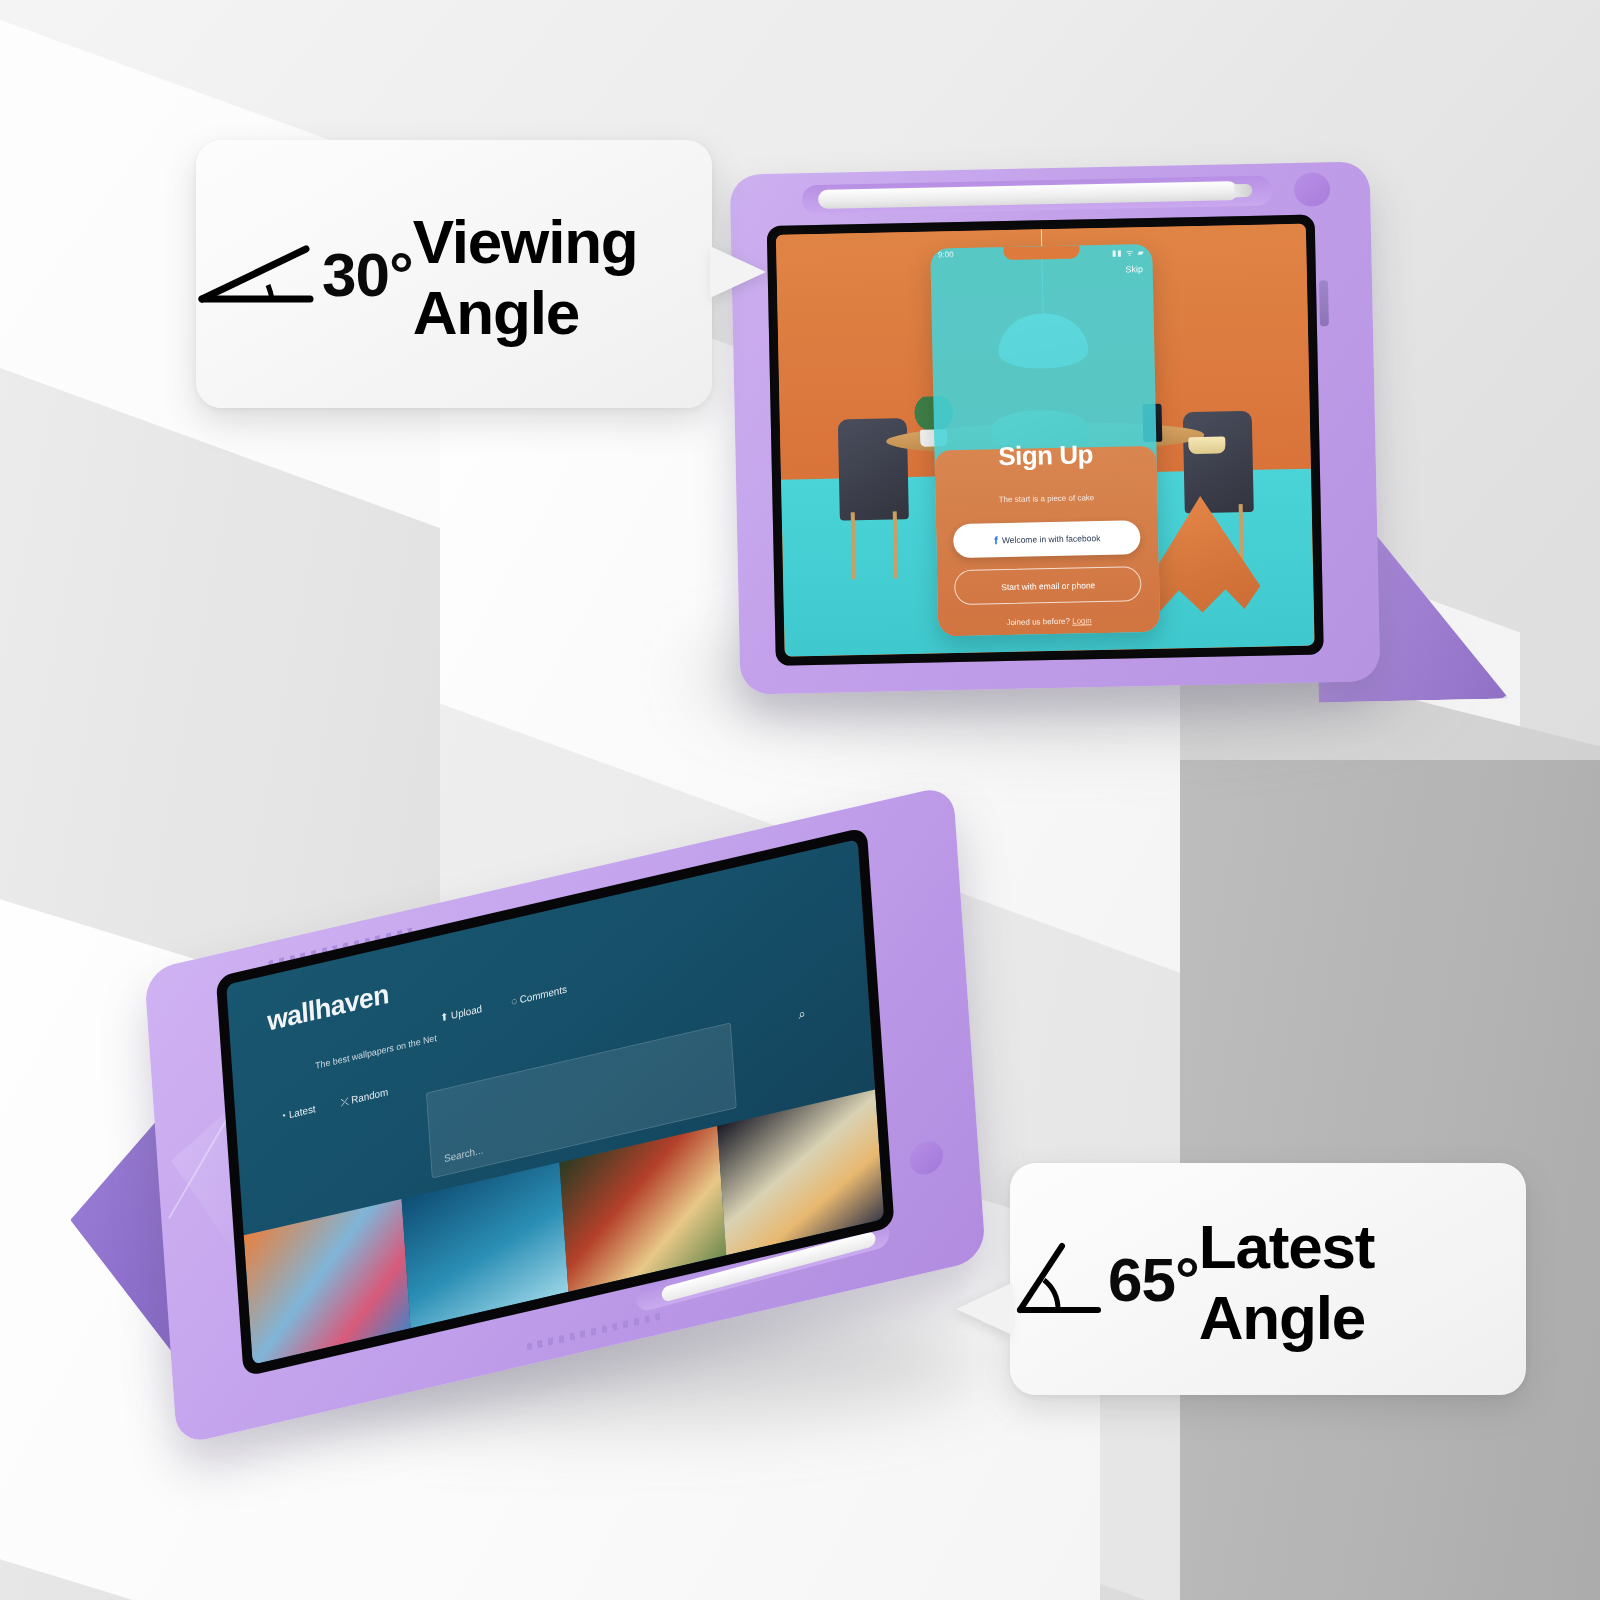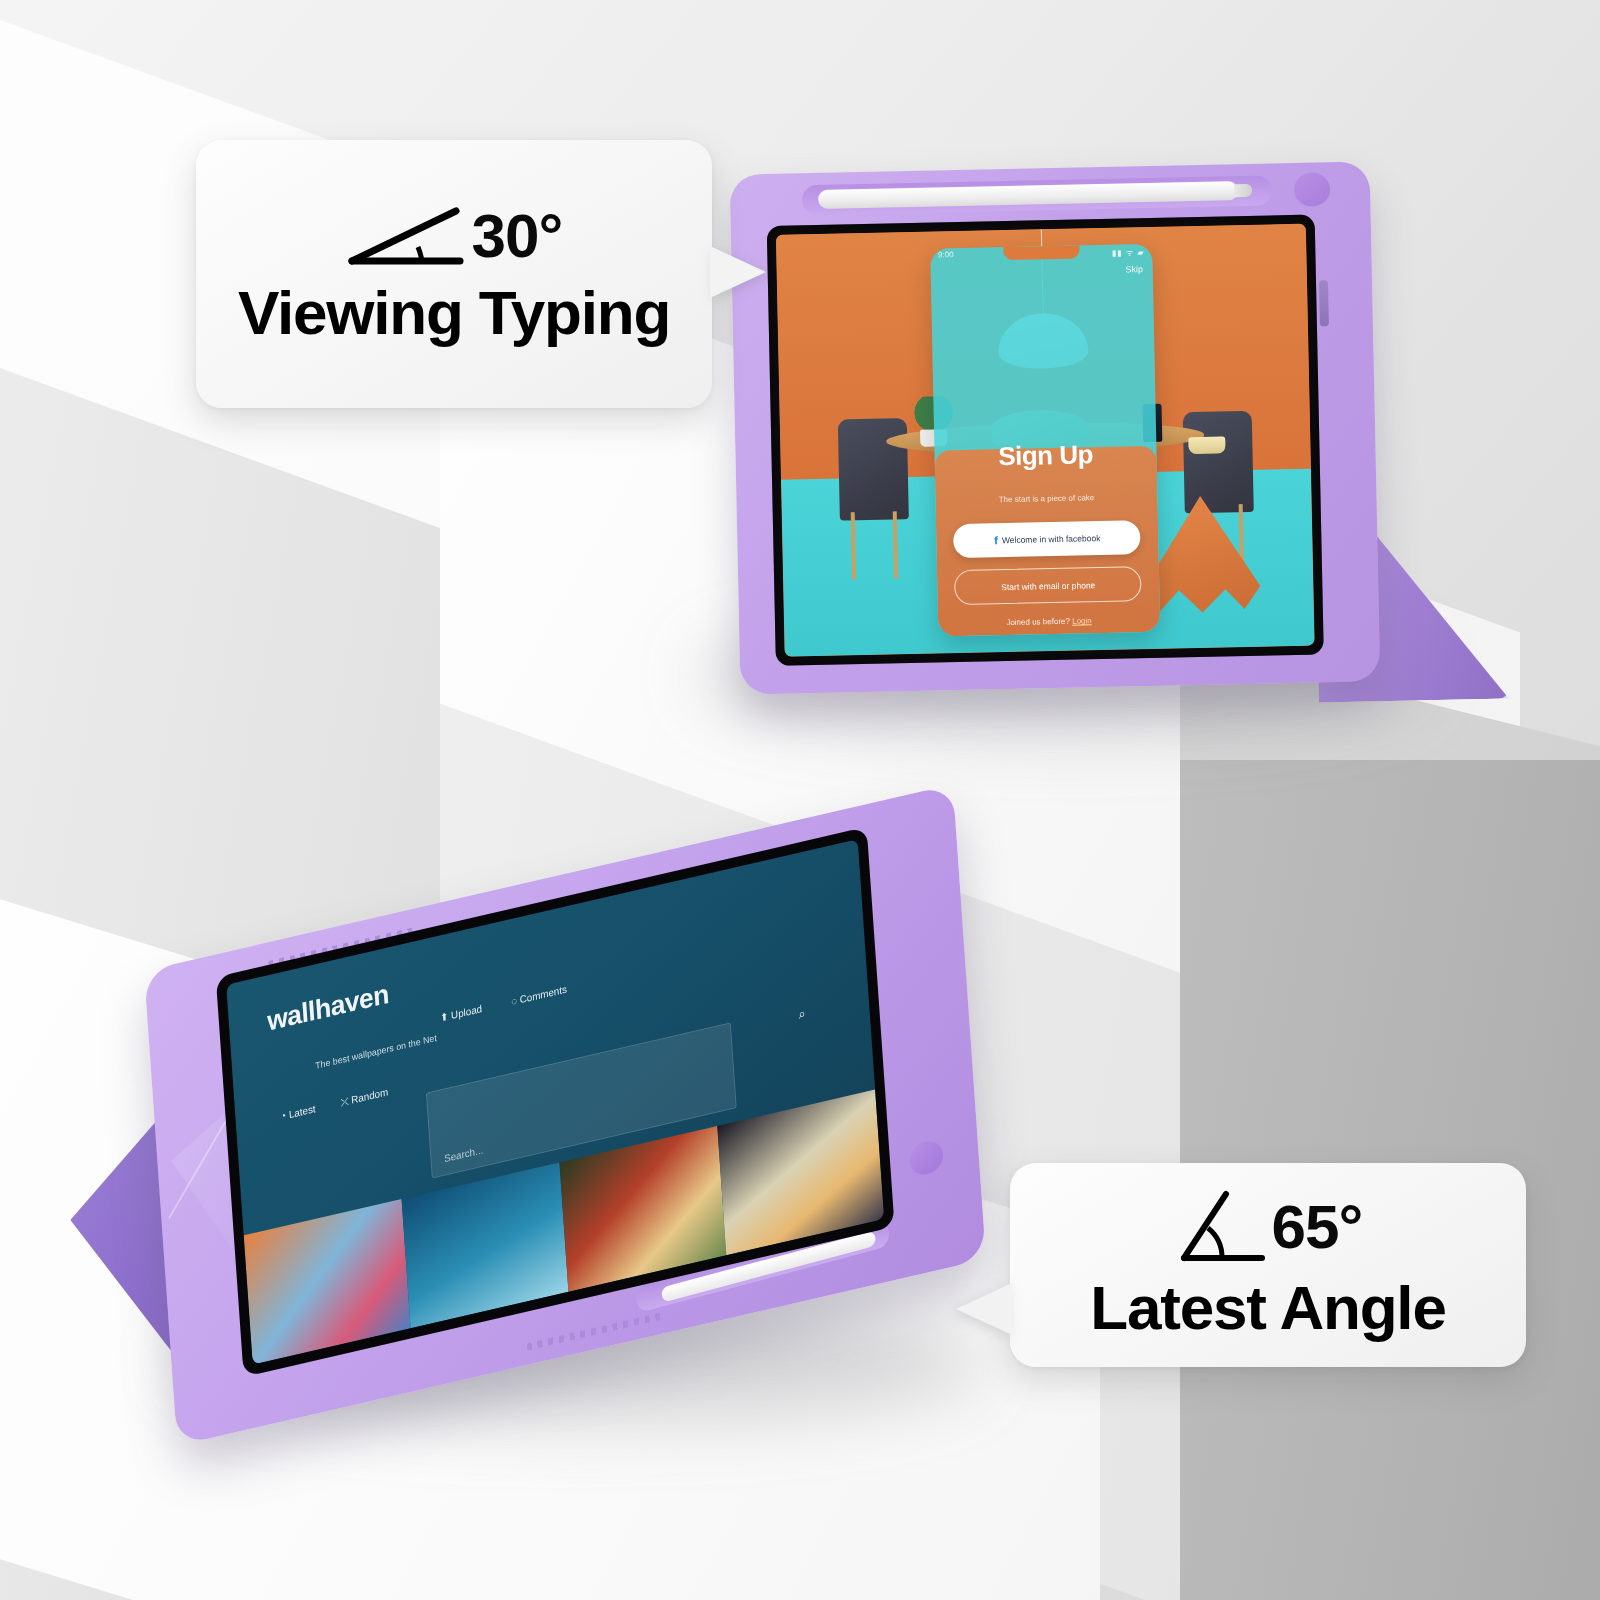--- a/index.html
+++ b/index.html
@@ -44,33 +44,33 @@
   .wall-right-top{position:absolute;left:1180px;top:700px;width:470px;height:220px;
     background:linear-gradient(115deg,#d8d8d8,#cfcfcf);transform:skewY(14deg);}
 
   .soft-shadow{position:absolute;border-radius:50%;filter:blur(34px);
     background:rgba(120,120,125,.28);}
 
   
   .bubble{position:absolute;border-radius:26px;
     background:linear-gradient(150deg,#fdfdfd 0%,#f7f7f7 45%,#efefef 100%);
     box-shadow:0 14px 34px rgba(90,90,95,.20), 0 2px 6px rgba(0,0,0,.06);
-    display:flex;flex-direction:column;align-items:center;justify-content:center;}
+    display:flex;flex-direction:row;align-items:center;justify-content:center;}
   .bubble .deg-row{display:flex;align-items:center;gap:6px;}
   .bubble .deg-text{font-weight:bold;color:#0a0a0a;letter-spacing:-1px;}
   .bubble .title{font-weight:bold;color:#000;letter-spacing:-1.2px;}
 
   #bubble-viewing{left:196px;top:140px;width:516px;height:268px;}
   #bubble-viewing .deg-text{font-size:62px;}
   #bubble-viewing .title{font-size:62px;margin-top:6px;}
   #bubble-viewing .tail{position:absolute;right:-54px;top:106px;width:0;height:0;
     border-top:26px solid transparent;border-bottom:26px solid transparent;
     border-left:56px solid #f3f3f3;filter:drop-shadow(3px 3px 6px rgba(90,90,95,.18));}
 
-  #bubble-typing{left:1010px;top:1163px;width:516px;height:204px;text-align:center;}
+  #bubble-typing{left:1010px;top:1163px;width:516px;height:232px;}
   #bubble-typing .deg-text{font-size:62px;}
   #bubble-typing .title{font-size:62px;margin-top:6px;}
   #bubble-typing .tail{position:absolute;left:-54px;top:120px;width:0;height:0;
     border-top:26px solid transparent;border-bottom:26px solid transparent;
     border-right:56px solid #f2f2f2;filter:drop-shadow(-3px 3px 6px rgba(90,90,95,.18));}
 
   
   #tablet-viewing{position:absolute;left:735px;top:168px;width:640px;height:520px;
     transform:rotate(-1.2deg);}
   .case-shell{position:absolute;inset:0;border-radius:30px;
@@ -353,21 +353,21 @@
   <div class="bubble" id="bubble-viewing">
     <div class="tail"></div>
     <div class="deg-row">
       <svg width="120" height="66" viewBox="0 0 120 66">
         <line x1="6" y1="58" x2="114" y2="58" stroke="#000" stroke-width="7" stroke-linecap="round"></line>
         <line x1="6" y1="58" x2="110" y2="8" stroke="#000" stroke-width="7" stroke-linecap="round"></line>
         <path d="M 76 58 A 72 72 0 0 0 72 44" fill="none" stroke="#000" stroke-width="5"></path>
       </svg>
       <span class="deg-text">30°</span>
     </div>
-    <div class="title">Viewing Typing</div>
+    <div class="title">Viewing Angle</div>
   </div>
 
   <div class="bubble" id="bubble-typing">
     <div class="tail"></div>
     <div class="deg-row">
       <svg width="92" height="78" viewBox="0 0 92 78">
         <line x1="10" y1="70" x2="88" y2="70" stroke="#000" stroke-width="6" stroke-linecap="round"></line>
         <line x1="10" y1="70" x2="52" y2="6" stroke="#000" stroke-width="6" stroke-linecap="round"></line>
         <path d="M 48 70 A 38 38 0 0 0 34 40" fill="none" stroke="#000" stroke-width="5"></path>
       </svg>

